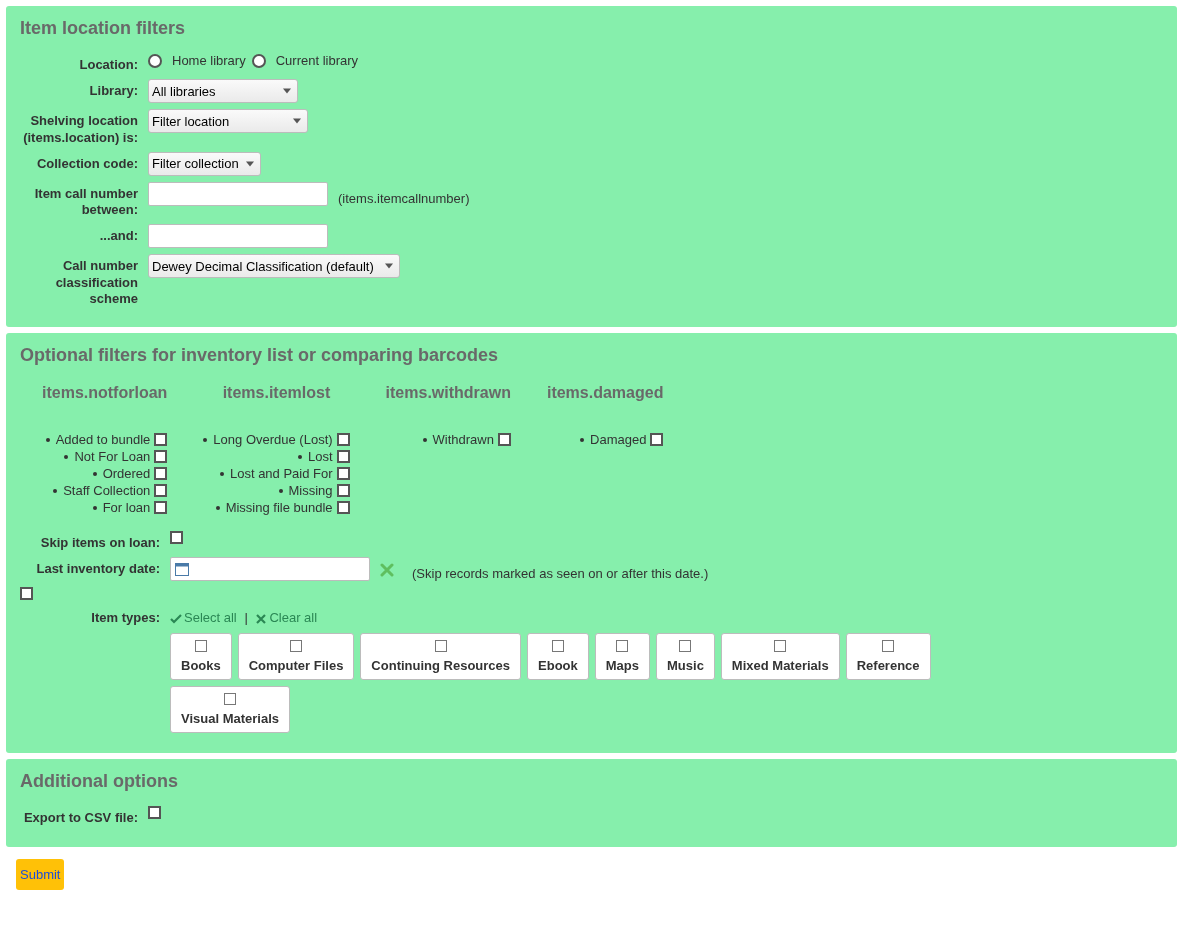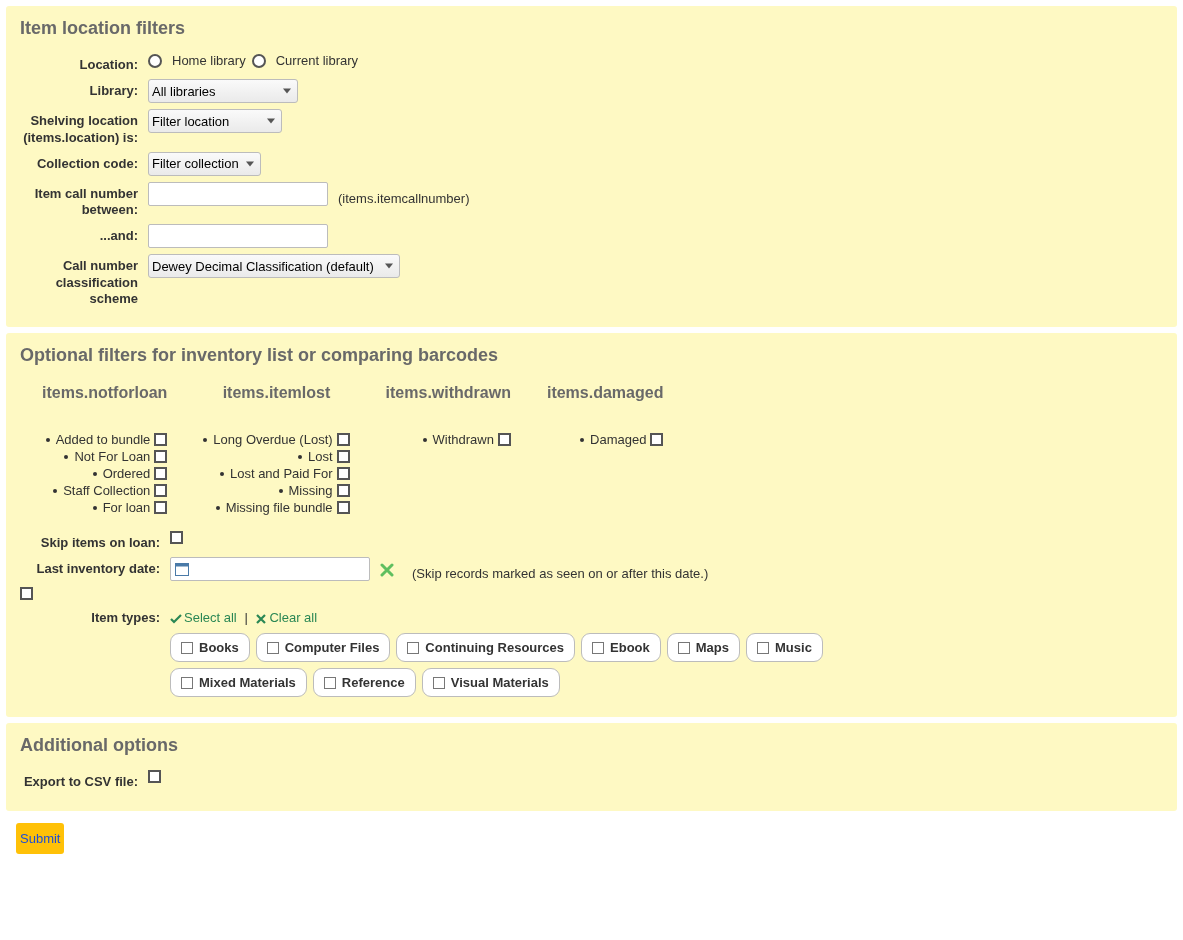--- a/index.html
+++ b/index.html
@@ -5,21 +5,21 @@
     * { box-sizing: border-box; margin: 0; padding: 0; }
     body {
       font-family: Arial, Helvetica, sans-serif;
       font-size: 13px;
       background: #fff;
       color: #333;
       padding: 6px;
       width: 1183px;
     }
     fieldset {
-      background: #fef9c3;
+      background: #86efac;
       border: none;
       border-radius: 3px;
       margin-bottom: 6px;
       padding: 12px 14px 14px 14px;
     }
     legend, .legend {
       font-size: 18px;
       font-weight: bold;
       color: #696969;
       padding-bottom: 8px;
@@ -164,46 +164,47 @@
     .itemtype-wrap {
       display: flex;
       flex-wrap: wrap;
       gap: 6px;
       margin-top: 8px;
       max-width: 780px;
     }
     .itemtype-box {
       border: 1px solid #bcbcbc;
       background: #fff;
-      border-radius: 9px;
+      border-radius: 3px;
       padding: 6px 10px;
       display: inline-flex;
       align-items: center;
       gap: 6px;
       font-weight: bold;
       font-size: 13px;
+      flex-direction: column;
     }
     .itemtype-cb {
       width: 12px; height: 12px;
       border: 1.5px solid #777;
       display: inline-block;
     }
 
     .submit-btn {
       background: #ffc107;
       border: none;
       border-radius: 3px;
       padding: 8px 4px;
       font-size: 13px;
       color: #1d4ed8;
       cursor: pointer;
       margin: 6px 0 0 10px;
     }
     .w-150 { width: 150px; }
-    .w-140 { width: 134px; }
+    .w-140 { width: 160px; }
     .w-110 { width: 113px; }
     .w-250 { width: 252px; }
   </style>
 </head>
 <body>
 
 
 
 
 <fieldset>

